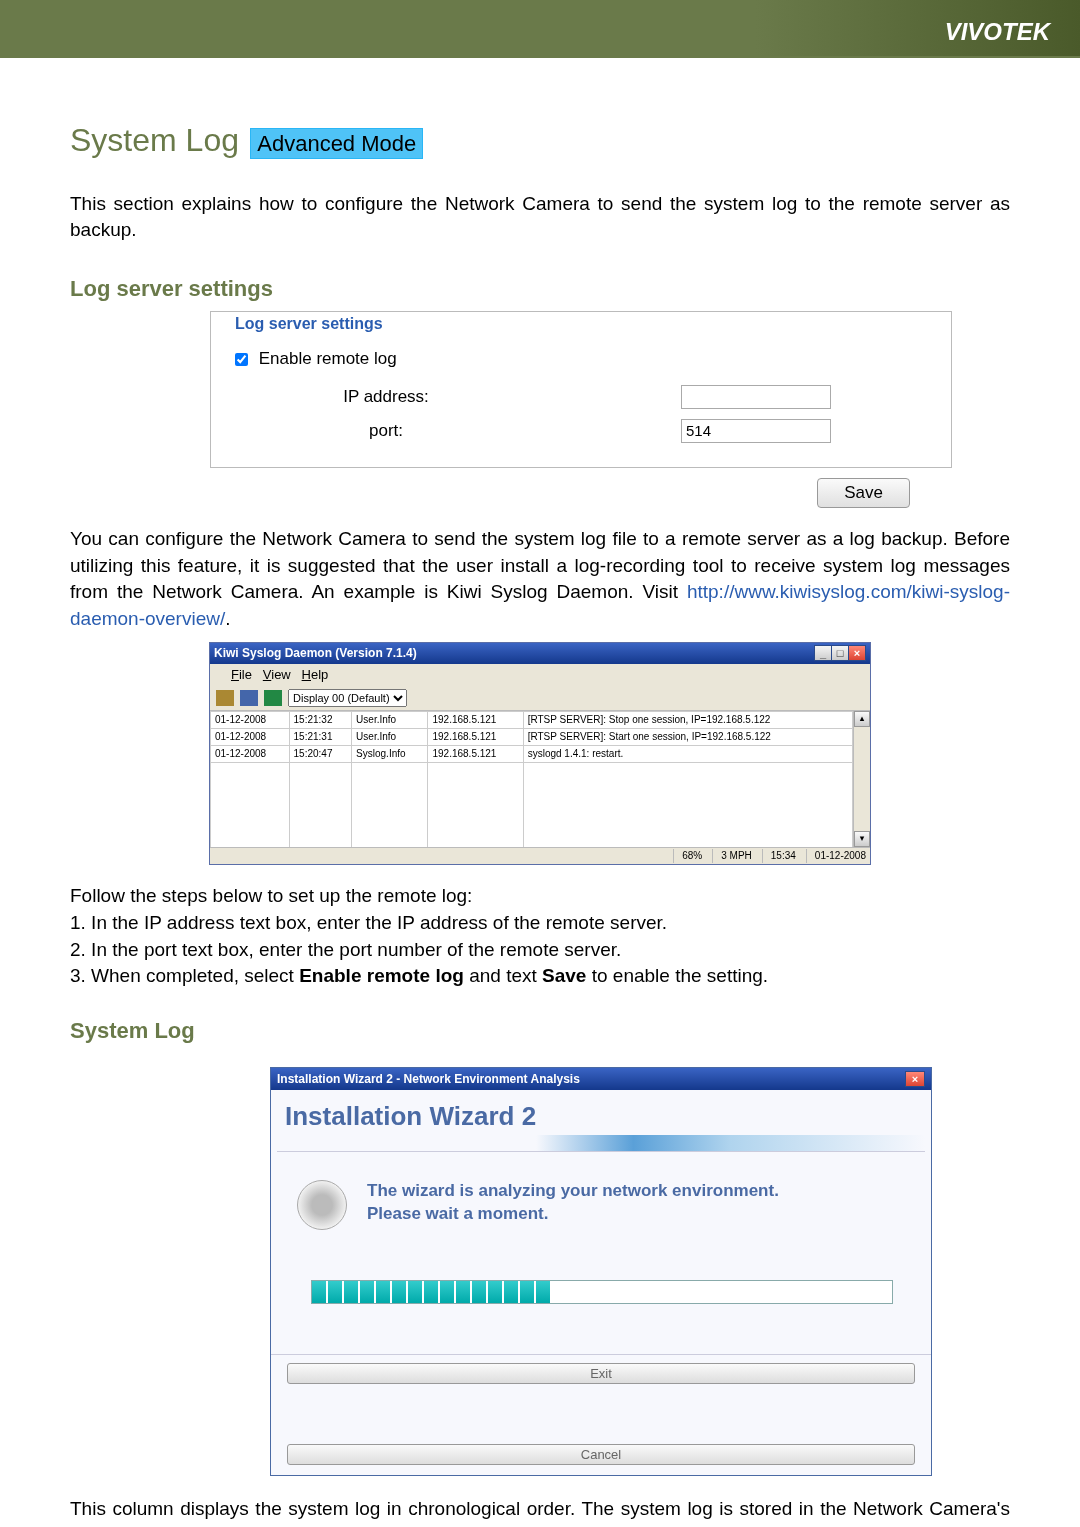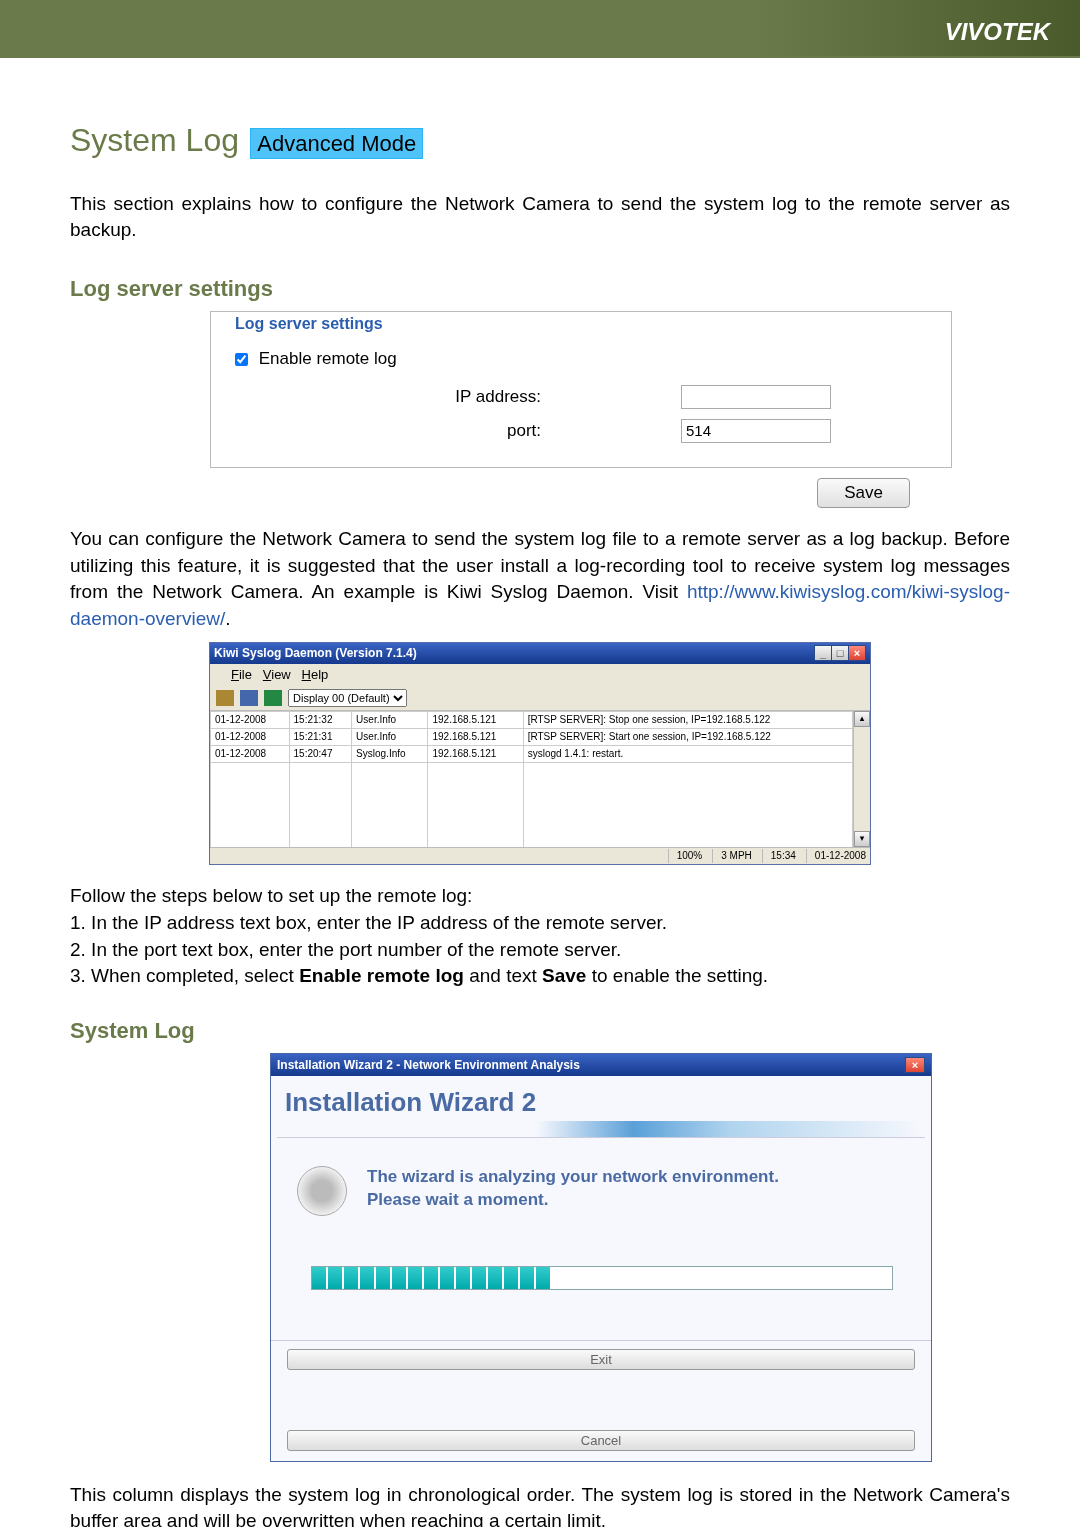--- a/index.html
+++ b/index.html
@@ -71,21 +71,21 @@
     width: fit-content;
     padding: 0 4px;
   }
   .form-row {
     display: flex;
     align-items: center;
     margin-bottom: 10px;
   }
   .form-row .lbl {
     width: 310px;
-    text-align: right;
+    text-align: center;
     padding-right: 140px;
     font-size: 17px;
   }
   .form-row .fld input[type="text"] {
     width: 140px;
     height: 22px;
     border: 1px solid #aaa;
     padding: 0 4px;
     font-size: 15px;
   }
@@ -192,21 +192,21 @@
   }
   .kiwi-status {
     background:#eae6d8; border-top:1px solid #bbb; padding:1px 4px; font-size:10px; text-align:right;
     display:flex; justify-content:flex-end; gap:10px;
   }
   .kiwi-status span { border-left:1px solid #bbb; padding-left:8px; }
   .steps { margin-top: 12px; }
   .steps b { font-weight: bold; }
   
   .wiz {
-    margin: 6px 0 20px 200px;
+    margin: 20px 0 20px 200px;
     width: 660px;
     border: 1px solid #4a6aa4;
     font-size: 13px;
     background: #f7f8fd;
     position: relative;
   }
   .wiz-titlebar {
     background: linear-gradient(#3a64c4,#14388c);
     color:#fff; font-weight:bold; padding:3px 6px; display:flex; justify-content:space-between;
     font-size: 12px;
@@ -386,21 +386,21 @@
         </tbody>
           </table>
       </div>
       <div class="kiwi-scrollbar">
         <div class="up">▴</div>
         <div style="flex:1"></div>
         <div class="down" style="position:absolute;bottom:0;left:0;right:0">▾</div>
       </div>
     </div>
     <div class="kiwi-status">
-      <span>100%</span>
+      <span>68%</span>
       <span>3 MPH</span>
       <span>15:34</span>
       <span>01-12-2008</span>
     </div>
   </div>
 
   <div class="steps">
     <div>Follow the steps below to set up the remote log:</div>
     <div>1. In the IP address text box, enter the IP address of the remote server.</div>
     <div>2. In the port text box, enter the port number of the remote server.</div>

